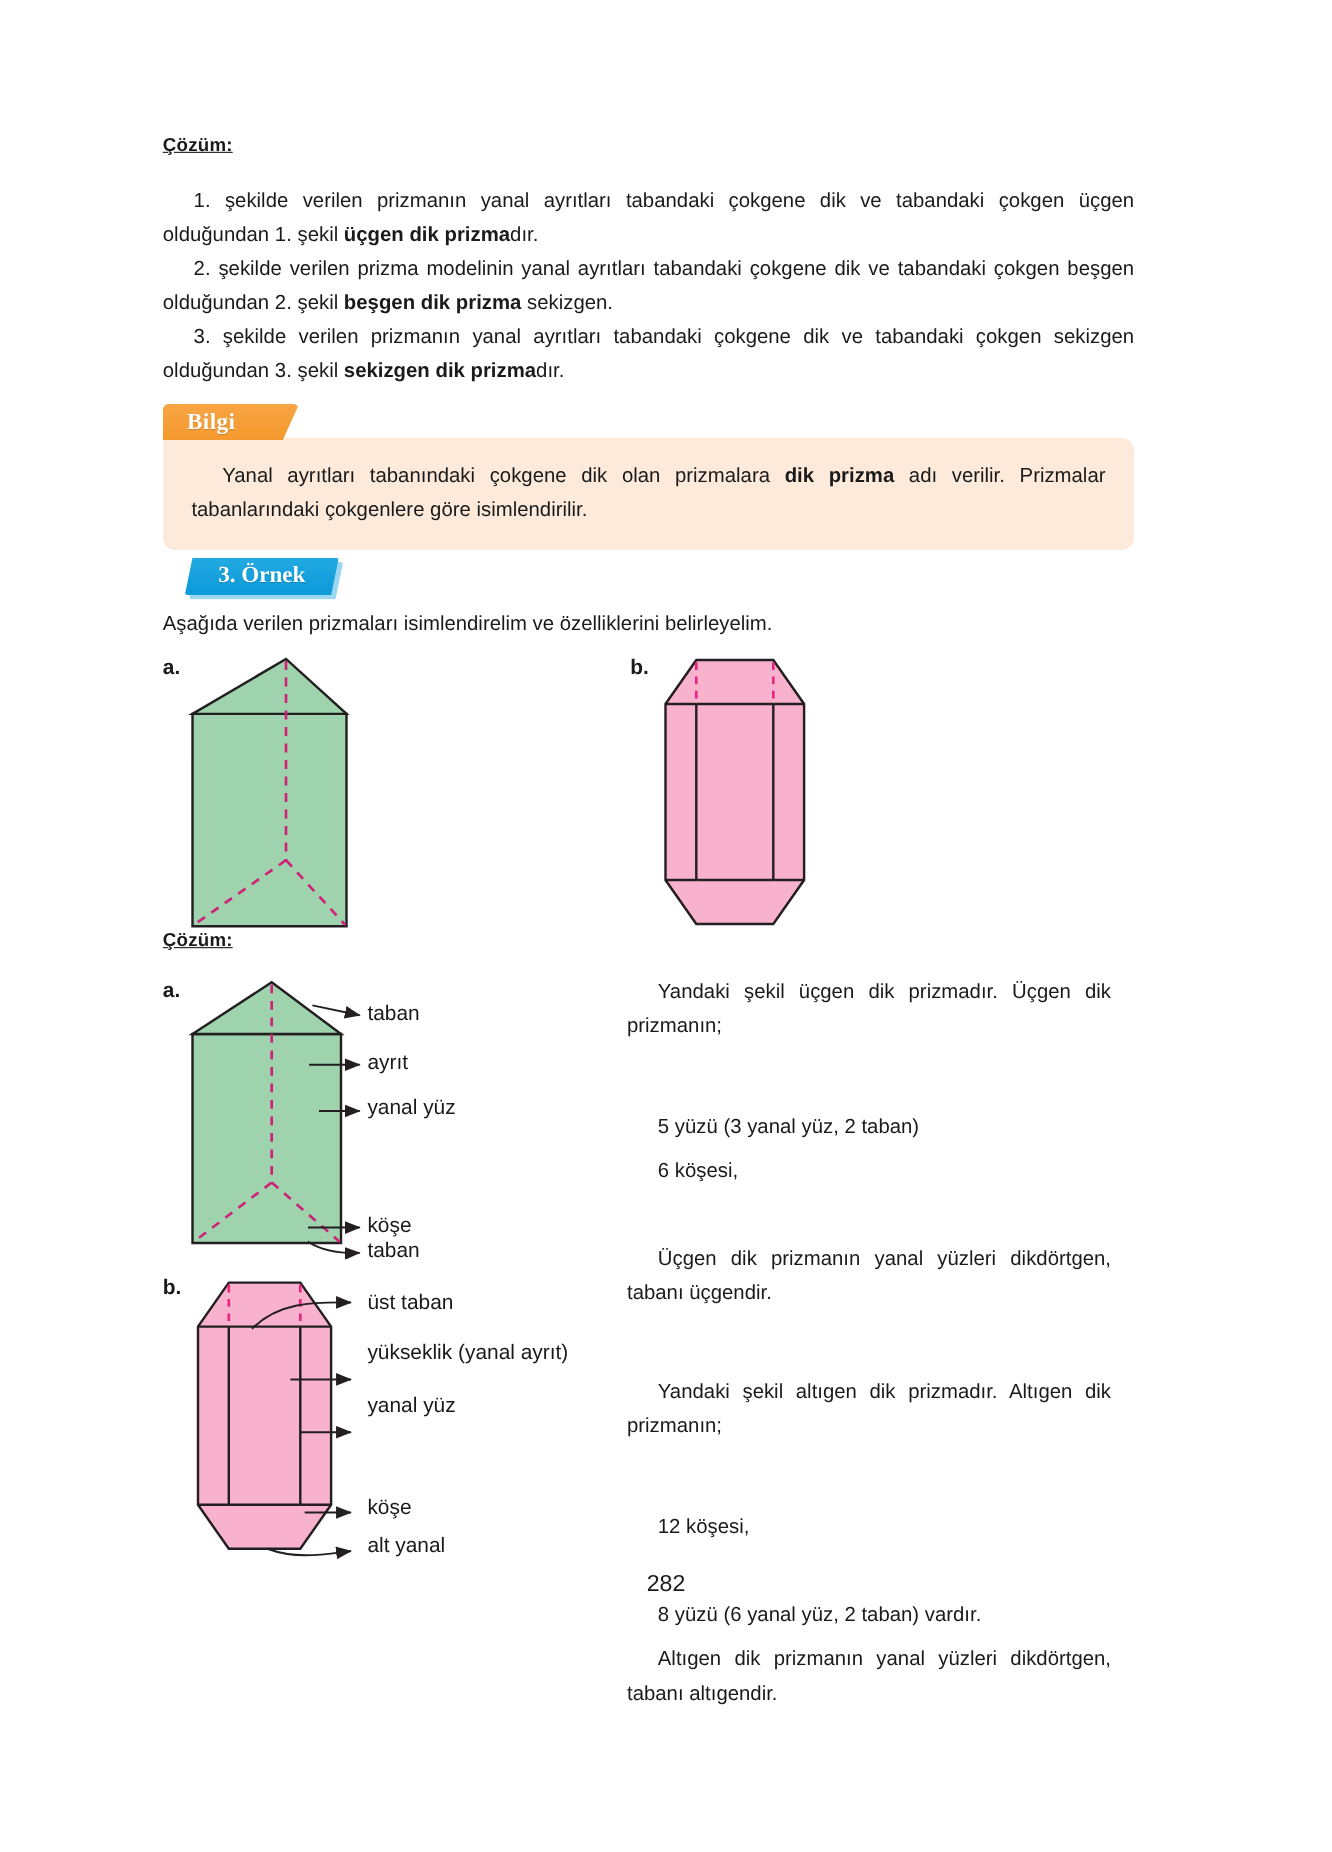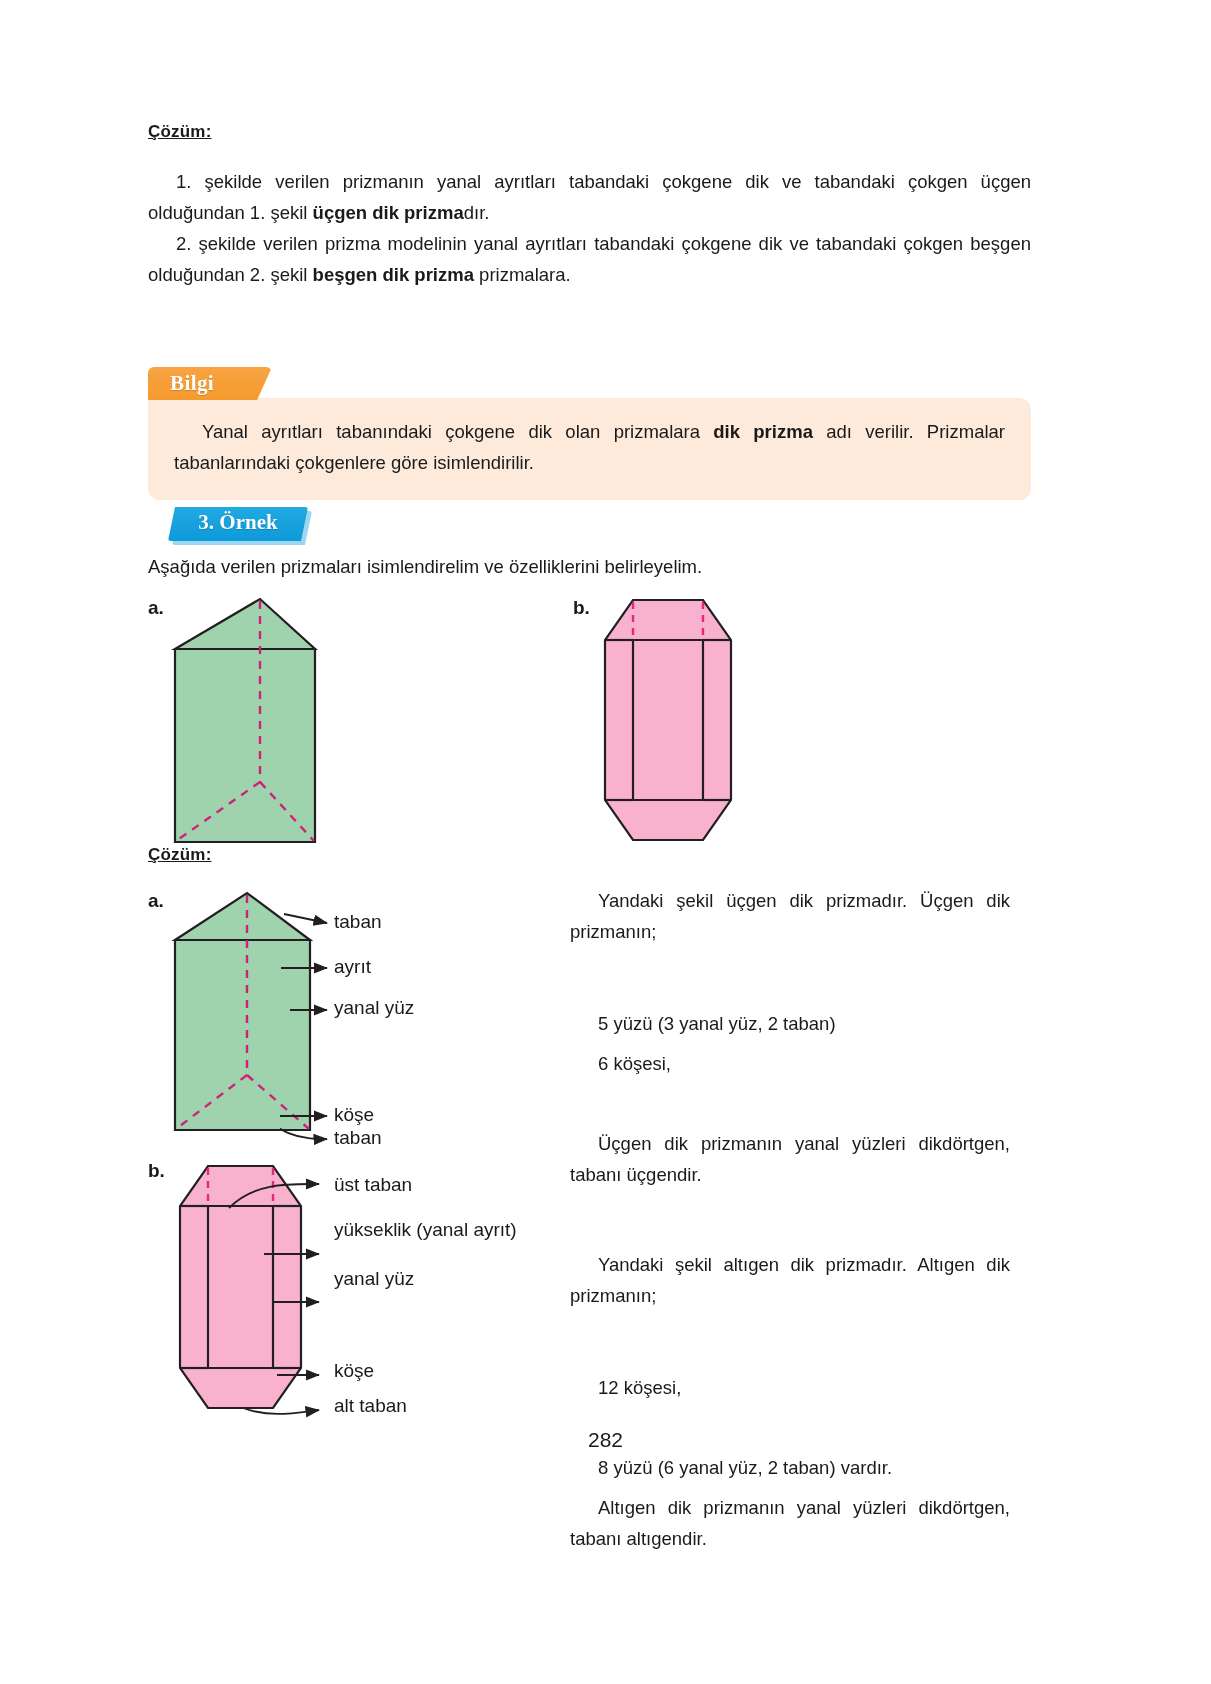--- a/index.html
+++ b/index.html
@@ -144,23 +144,26 @@
 
 <div class="page">
 
   <div class="abs heading" style="left:148px; top:122px;">Çözüm:</div>
 
   <div class="abs para indent" style="left:148px; top:166px; width:883px;">
     <span>1. şekilde verilen prizmanın yanal ayrıtları tabandaki çokgene dik ve tabandaki çokgen üçgen olduğundan 1. şekil </span><b>üçgen dik prizma</b><span>dır.</span>
   </div>
 
   <div class="abs para indent" style="left:148px; top:228px; width:883px;">
-    <span>2. şekilde verilen prizma modelinin yanal ayrıtları tabandaki çokgene dik ve tabandaki çokgen beşgen olduğundan 2. şekil </span><b>beşgen dik prizma</b><span> prizmalara.</span>
-  </div>
-
+    <span>2. şekilde verilen prizma modelinin yanal ayrıtları tabandaki çokgene dik ve tabandaki çokgen beşgen olduğundan 2. şekil </span><b>beşgen dik prizma</b><span> sekizgen.</span>
+  </div>
+
+  <div class="abs para indent" style="left:148px; top:290px; width:883px;">
+    <span>3. şekilde verilen prizmanın yanal ayrıtları tabandaki çokgene dik ve tabandaki çokgen sekizgen olduğundan 3. şekil </span><b>sekizgen dik prizma</b><span>dır.</span>
+  </div>
 
   <div class="bilgi-wrap">
     <div class="bilgi-tab">
       <div class="bilgi-tab-shape"></div>
       <div class="bilgi-tab-label">Bilgi</div>
     </div>
     <div class="bilgi-body">
       <div class="para indent">
         <span>Yanal ayrıtları tabanındaki çokgene dik olan prizmalara </span><b>dik prizma</b><span> adı verilir. Prizmalar tabanlarındaki çokgenlere göre isimlendirilir.</span>
       </div>
@@ -275,21 +278,21 @@
 
     <line x1="62" y1="205" x2="104" y2="205" stroke="#231f20" stroke-width="1.8" marker-end="url(#ah2)"></line>
 
     <path d="M28,238 C55,248 80,243 104,240" fill="none" stroke="#231f20" stroke-width="1.8" marker-end="url(#ah2)"></path>
   </svg>
 
   <div class="abs lbl" style="left:334px; top:1174px;">üst taban</div>
   <div class="abs lbl" style="left:334px; top:1219px;">yükseklik (yanal ayrıt)</div>
   <div class="abs lbl" style="left:334px; top:1268px;">yanal yüz</div>
   <div class="abs lbl" style="left:334px; top:1360px;">köşe</div>
-  <div class="abs lbl" style="left:334px; top:1395px;">alt taban</div>
+  <div class="abs lbl" style="left:334px; top:1395px;">alt yanal</div>
 
   <div class="abs para indent" style="left:570px; top:885px; width:440px;">Yandaki şekil üçgen dik prizmadır. Üçgen dik prizmanın;</div>
 
   <div class="abs para" style="left:598px; top:1008px; width:420px;">5 yüzü (3 yanal yüz, 2 taban)</div>
   <div class="abs para" style="left:598px; top:1048px; width:420px;">6 köşesi,</div>
 
   <div class="abs para indent" style="left:570px; top:1249px; width:440px;">Yandaki şekil altıgen dik prizmadır. Altıgen dik prizmanın;</div>
 
   <div class="abs para indent" style="left:570px; top:1128px; width:440px;">Üçgen dik prizmanın yanal yüzleri dikdörtgen, tabanı üçgendir.</div>
 

